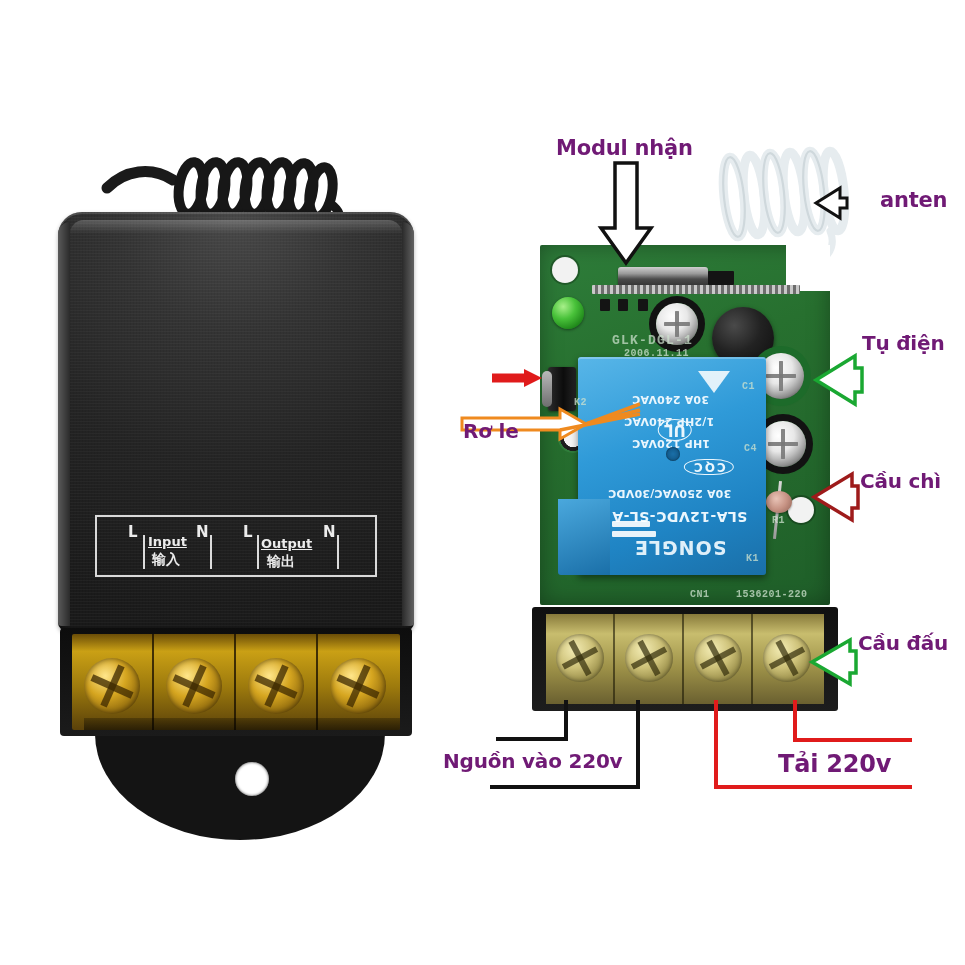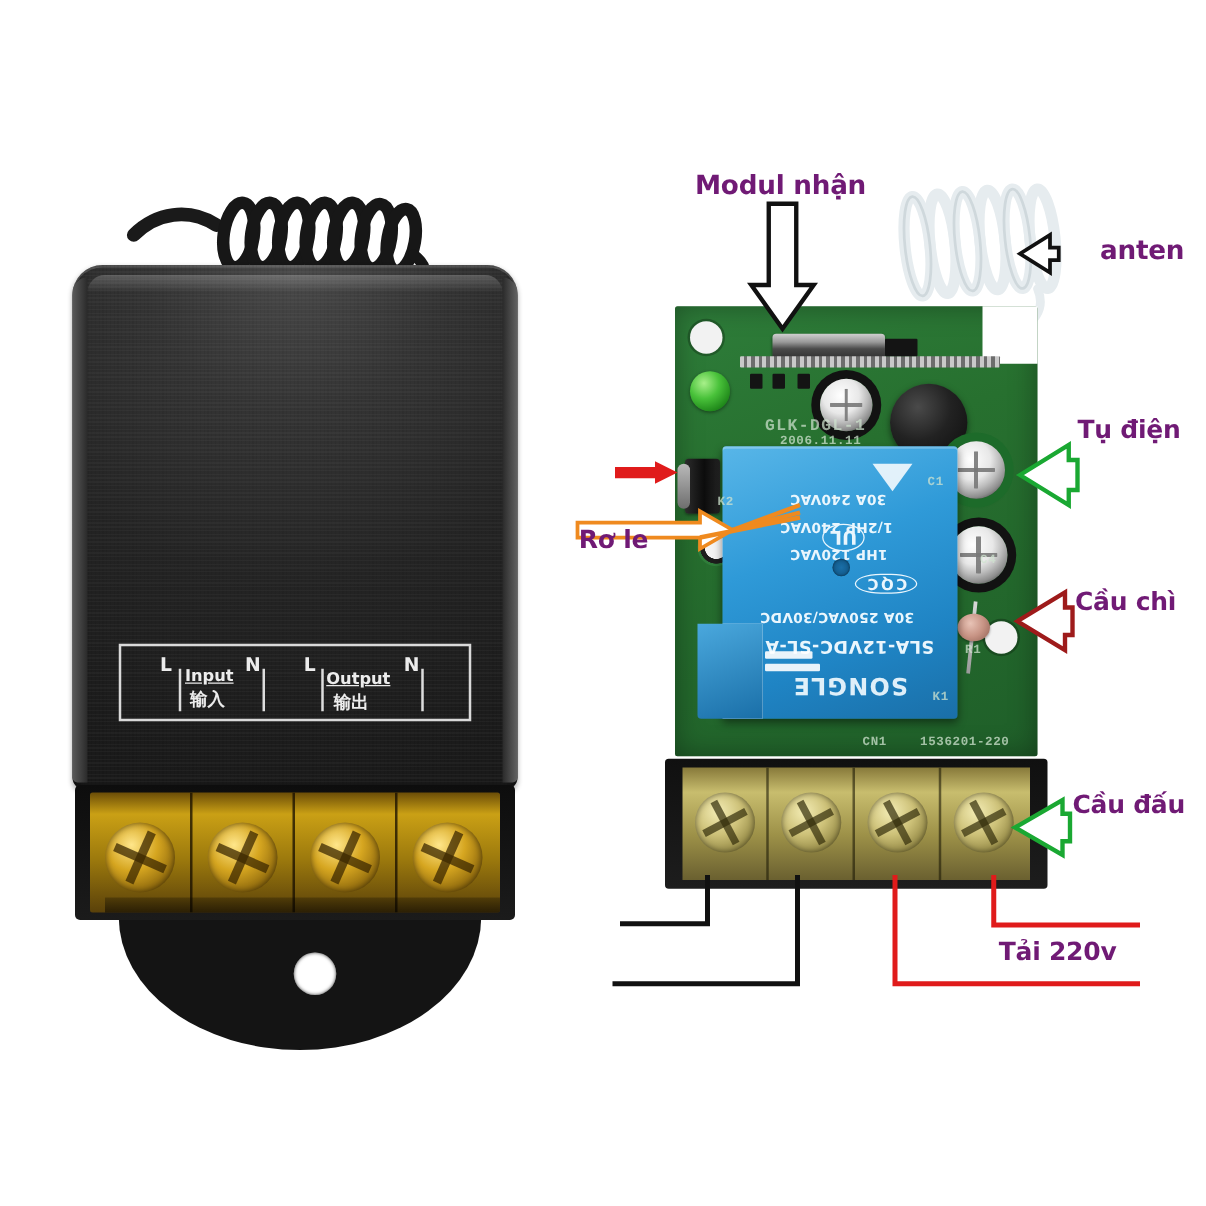--- a/index.html
+++ b/index.html
@@ -279,21 +279,21 @@
 
   
   #ann-modul{left:556px;top:136px;font-size:21px;}
   #ann-anten{left:852px;top:188px;font-size:21px;margin-left:28px;}
   #ann-nut{left:440px;top:336px;font-size:20px;}
   #ann-role{left:463px;top:420px;font-size:20px;}
   #ann-tu{left:862px;top:332px;font-size:20px;}
   #ann-cauchi{left:860px;top:470px;font-size:20px;}
   #ann-caudau{left:858px;top:632px;font-size:20px;}
   #ann-nguon{left:443px;top:750px;font-size:20px;}
-  #ann-tai{left:778px;top:750px;font-size:20px;margin-left:21px;}
+  #ann-tai{left:778px;top:750px;font-size:24px;}
 
   svg.overlay{position:absolute;left:0;top:0;width:965px;height:965px;pointer-events:none;}
 </style>
 </head>
 <body>
 
 <div id="stage">
 
   <div id="left-device">
 
@@ -424,21 +424,21 @@
         <div class="relay-screw"></div>
         <div class="relay-logo-bars">
           <i style="width:44px;"></i>
             <i style="width:38px;margin-left:6px;"></i>
         </div>
       </div>
 
       <div class="silk silk-big" style="left:72px;top:88px;">GLK-DGL-1</div>
       <div class="silk" style="left:84px;top:103px;">2006.11.11</div>
       <div class="silk" style="left:202px;top:136px;">C1</div>
-      <div class="silk" style="left:204px;top:198px;margin-left:40px;">C4</div>
+      <div class="silk" style="left:204px;top:198px;">C4</div>
       <div class="silk" style="left:232px;top:270px;">R1</div>
       <div class="silk" style="left:206px;top:308px;">K1</div>
       <div class="silk" style="left:34px;top:152px;">K2</div>
       <div class="silk" style="left:150px;top:344px;">CN1</div>
       <div class="silk" style="left:196px;top:344px;">1536201-220</div>
     </div>
 
     <div class="rd-term">
       <div class="rd-term-inner">
         <div class="rd-cell" style="left:0px;">
@@ -501,15 +501,16 @@
       <path d="M795,700 L795,740 L912,740"></path>
     </g>
   </svg>
 
   <div class="lbl" id="ann-modul">Modul nhận</div>
   <div class="lbl" id="ann-anten">anten</div>
   <div class="lbl" id="ann-role">Rơ le</div>
   <div class="lbl" id="ann-tu">Tụ điện</div>
   <div class="lbl" id="ann-cauchi">Cầu chì</div>
   <div class="lbl" id="ann-caudau">Cầu đấu</div>
+  <div class="lbl" id="ann-nguon">Nguồn vào 220v</div>
   <div class="lbl" id="ann-tai">Tải 220v</div>
 
 </div>
 
 </body></html>

